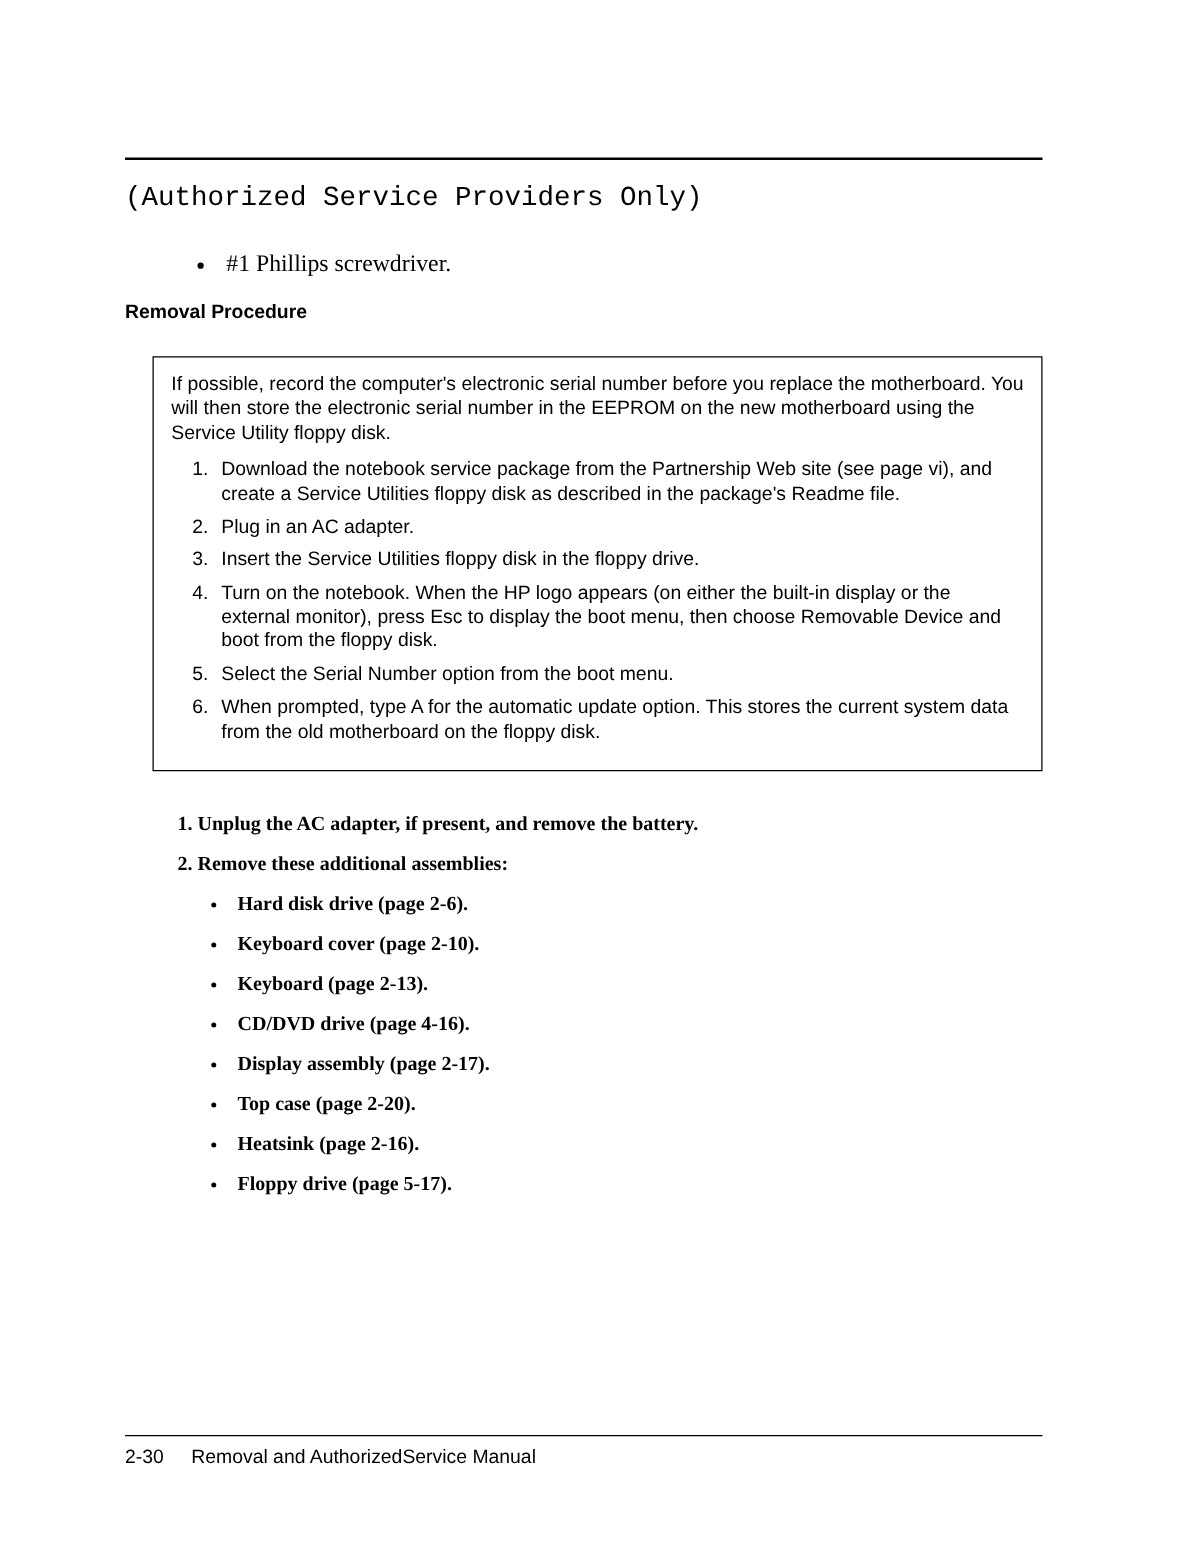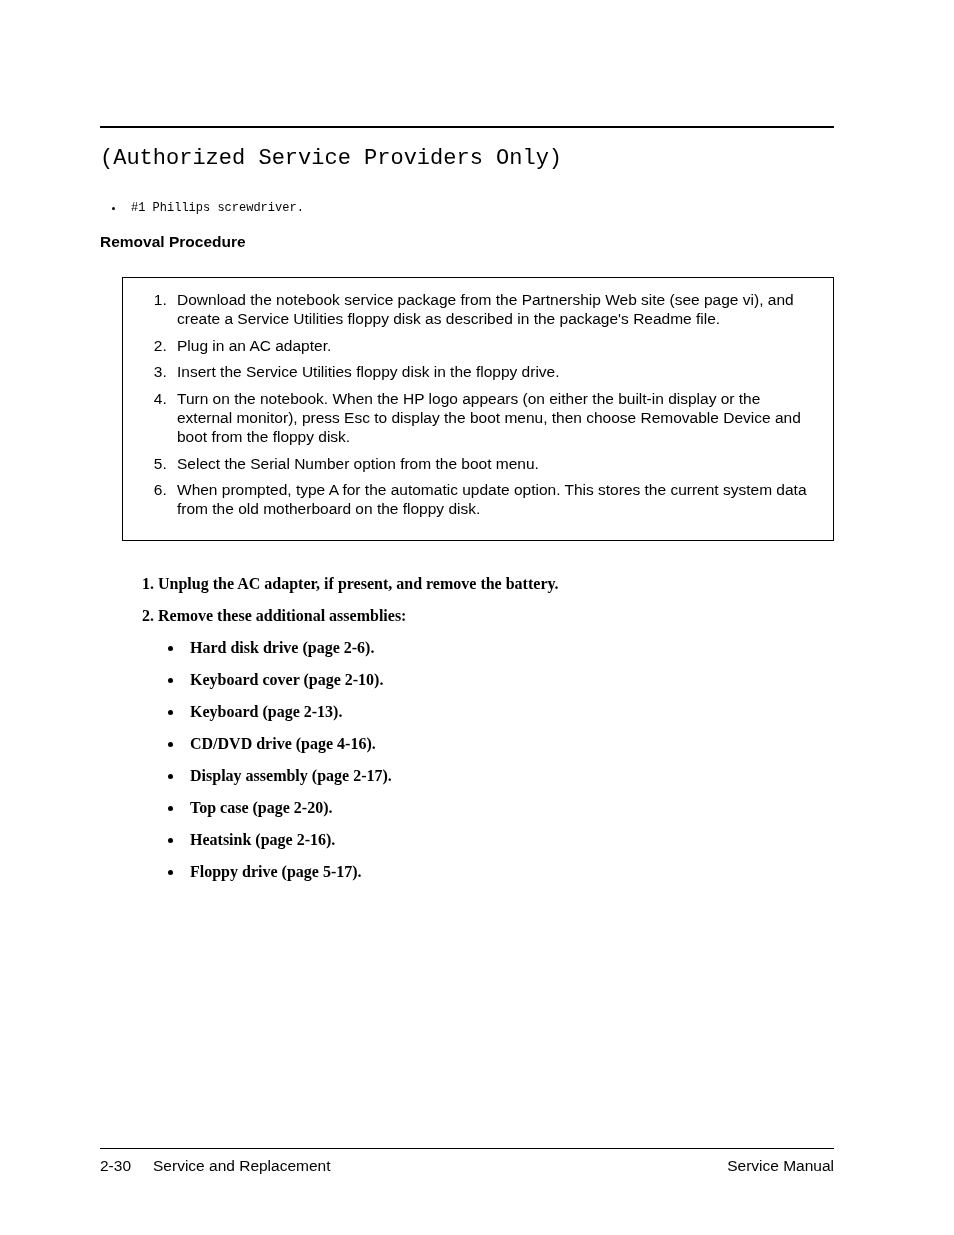--- a/index.html
+++ b/index.html
@@ -32,24 +32,24 @@
     font-weight: normal;
     margin-bottom: 30px;
     font-family: Liberation Mono, monospace;
   }
   .section-label {
     font-size: 15.5px;
     font-weight: bold;
     margin-bottom: 10px;
   }
   .equip-list {
-    margin-left: 25px;
+    margin-left: 75px;
     margin-bottom: 18px;
-    font-family: Liberation Mono, monospace;
-    font-size: 12px;
+    font-family: Liberation Serif, serif;
+    font-size: 19px;
   }
   .equip-list li {
     list-style: disc;
     padding-left: 6px;
   }
   .note-box {
     border: 1px solid #000;
     margin-left: 22px;
     margin-top: 26px;
     margin-bottom: 34px;
@@ -96,40 +96,40 @@
     left: 100px;
     right: 120px;
     bottom: 60px;
   }
   .footer-rule {
     border-top: 1px solid #000;
     margin-bottom: 8px;
   }
   .footer-row {
     display: flex;
-    justify-content: space-between;
     font-size: 15.5px;
   }
   .footer-left { display: flex; gap: 22px; }
 </style>
 </head>
 <body>
 
 <div class="page">
   <div class="top-rule"></div>
 
   <div class="subtitle">(Authorized Service Providers Only)</div>
 
   <ul class="equip-list">
     <li>#1 Phillips screwdriver.</li>
   </ul>
 
   <div class="section-label">Removal Procedure</div>
 
   <div class="note-box">
+    <div class="note-intro">If possible, record the computer's electronic serial number before you replace the motherboard. You will then store the electronic serial number in the EEPROM on the new motherboard using the Service Utility floppy disk.</div>
     <ol class="note-ol">
       <li>Download the notebook service package from the Partnership Web site (see page vi), and create a Service Utilities floppy disk as described in the package's Readme file.</li>
       <li>Plug in an AC adapter.</li>
       <li>Insert the Service Utilities floppy disk in the floppy drive.</li>
       <li>Turn on the notebook. When the HP logo appears (on either the built-in display or the external monitor), press Esc to display the boot menu, then choose Removable Device and boot from the floppy disk.</li>
       <li>Select the Serial Number option from the boot menu.</li>
       <li>When prompted, type A for the automatic update option. This stores the current system data from the old motherboard on the floppy disk.</li>
     </ol>
   </div>
 
@@ -149,17 +149,17 @@
       </ul>
     </li>
   </ol>
 </div>
 
 <div class="footer">
   <div class="footer-rule"></div>
   <div class="footer-row">
     <div class="footer-left">
       <span>2-30</span>
-      <span>Service and Replacement</span>
+      <span>Removal and Authorized</span>
     </div>
     <span>Service Manual</span>
   </div>
 </div>
 
 </body></html>

